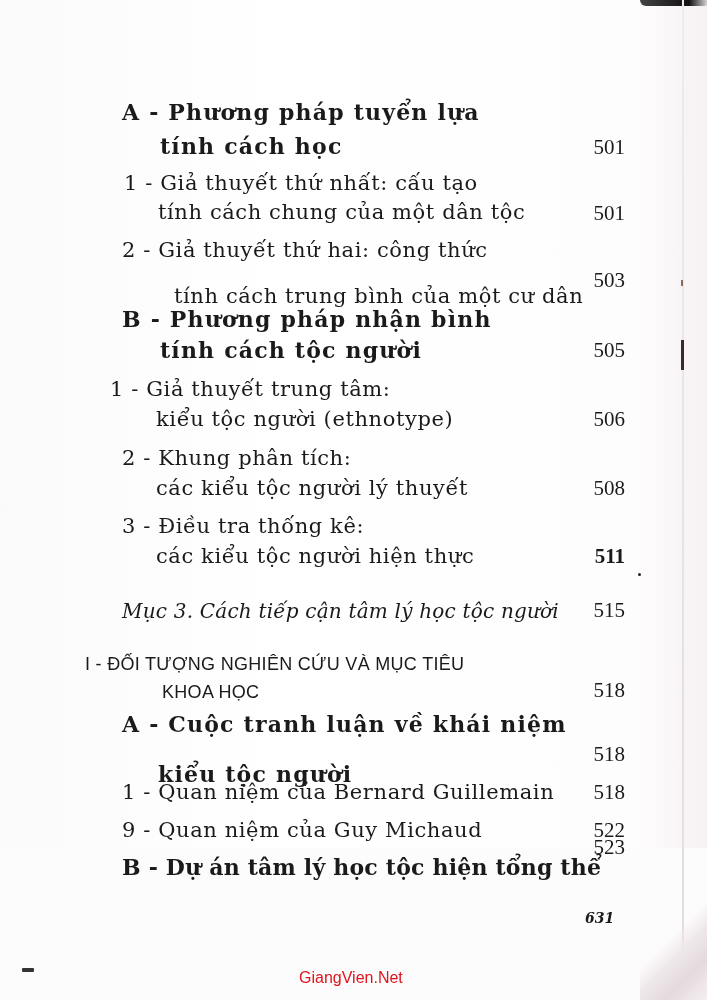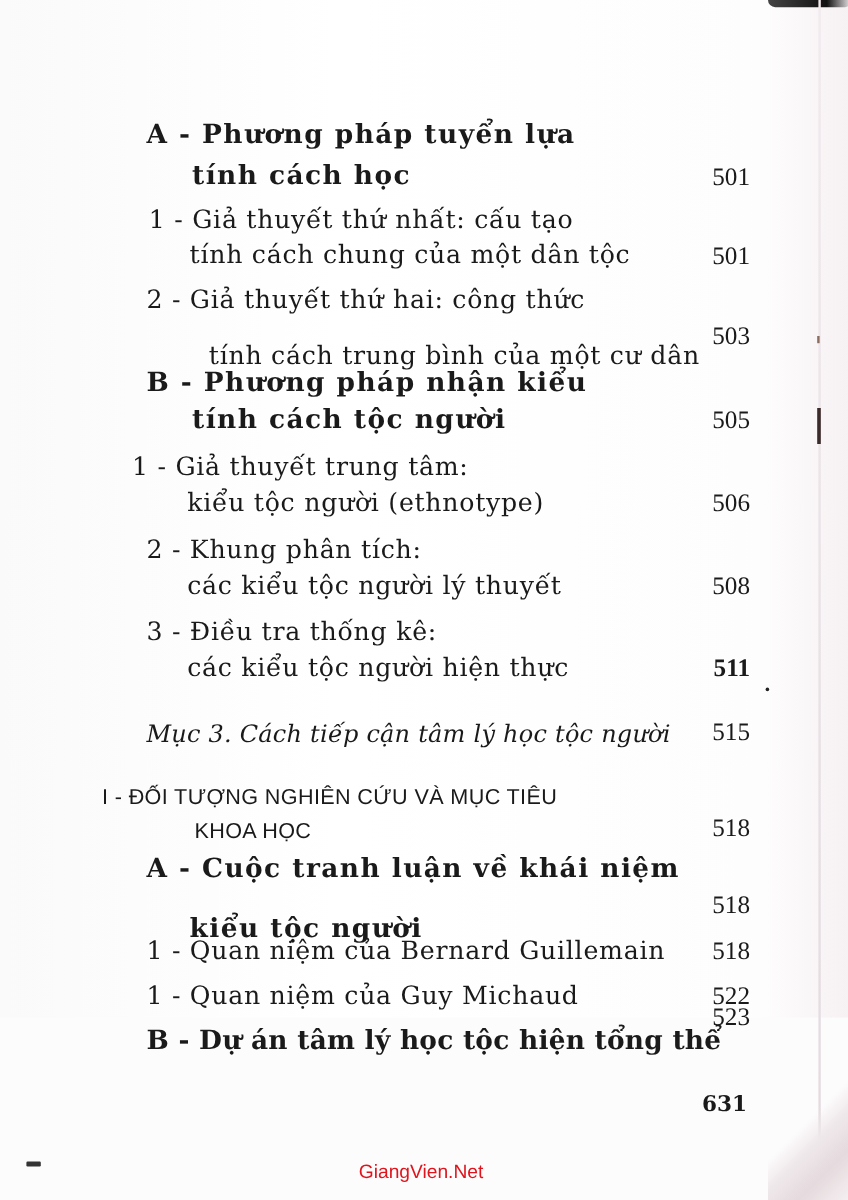--- a/index.html
+++ b/index.html
@@ -99,21 +99,22 @@
       font-family: "Liberation Serif", serif;
       font-size: 21px;
       line-height: 28px;
       text-align: right;
     }
     .folio {
       position: absolute;
       left: 585px; top: 910px;
       font-family: "DejaVu Serif", serif;
       font-weight: bold;
-      font-size: 18px;
+      font-size: 14px;
+      font-style: italic;
     }
     .watermark {
       position: absolute;
       left: 299px; top: 949px;
       font-family: "Liberation Sans", sans-serif;
       font-size: 16px;
       color: #e0141c;
       margin-top: 20px;
     }
   </style>
@@ -136,21 +137,21 @@
     <div class="pg" style="top:133px;">501</div>
 
     <div class="line" style="left:124px; top:169px;">1 - Giả thuyết thứ nhất: cấu tạo</div>
     <div class="line" style="left:158px; top:198px;">tính cách chung của một dân tộc</div>
     <div class="pg" style="top:199px;">501</div>
 
     <div class="line" style="left:122px; top:236px;">2 - Giả thuyết thứ hai: công thức</div>
     <div class="line" style="left:174px; top:266px;margin-top:16px;">tính cách trung bình của một cư dân</div>
     <div class="pg" style="top:266px;">503</div>
 
-    <div class="line bold" style="left:122px; top:305px;">B - Phương pháp nhận kiểu</div>
+    <div class="line bold" style="left:122px; top:305px;">B - Phương pháp nhận bình</div>
     <div class="line bold" style="left:160px; top:336px;">tính cách tộc người</div>
     <div class="pg" style="top:336px;">505</div>
 
     <div class="line" style="left:110px; top:375px;text-align:right;">1 - Giả thuyết trung tâm:</div>
     <div class="line" style="left:156px; top:405px;text-align:center;">kiểu tộc người (ethnotype)</div>
     <div class="pg" style="top:405px;">506</div>
 
     <div class="line" style="left:122px; top:444px;">2 - Khung phân tích:</div>
     <div class="line" style="left:156px; top:474px;">các kiểu tộc người lý thuyết</div>
     <div class="pg" style="top:474px;">508</div>
@@ -166,21 +167,21 @@
     <div class="line caps" style="left:162px; top:678px;">KHOA HỌC</div>
     <div class="pg" style="top:676px;">518</div>
 
     <div class="line bold" style="left:122px; top:710px;">A - Cuộc tranh luận về khái niệm</div>
     <div class="line bold" style="left:158px; top:760px;">kiểu tộc người</div>
     <div class="pg" style="top:740px;">518</div>
 
     <div class="line" style="left:122px; top:778px;">1 - Quan niệm của Bernard Guillemain</div>
     <div class="pg" style="top:778px;">518</div>
 
-    <div class="line" style="left:122px; top:816px;">1 - Quan niệm của Guy Michaud</div>
+    <div class="line" style="left:122px; top:816px;">9 - Quan niệm của Guy Michaud</div>
     <div class="pg" style="top:816px;">522</div>
 
     <div class="line bold" style="left:122px; top:853px; letter-spacing:0.2px;">B - Dự án tâm lý học tộc hiện tổng thể</div>
     <div class="pg" style="top:833px;">523</div>
   </div>
 
   <div class="folio">631</div>
   <div class="watermark">GiangVien.Net</div>
 </div>
 

